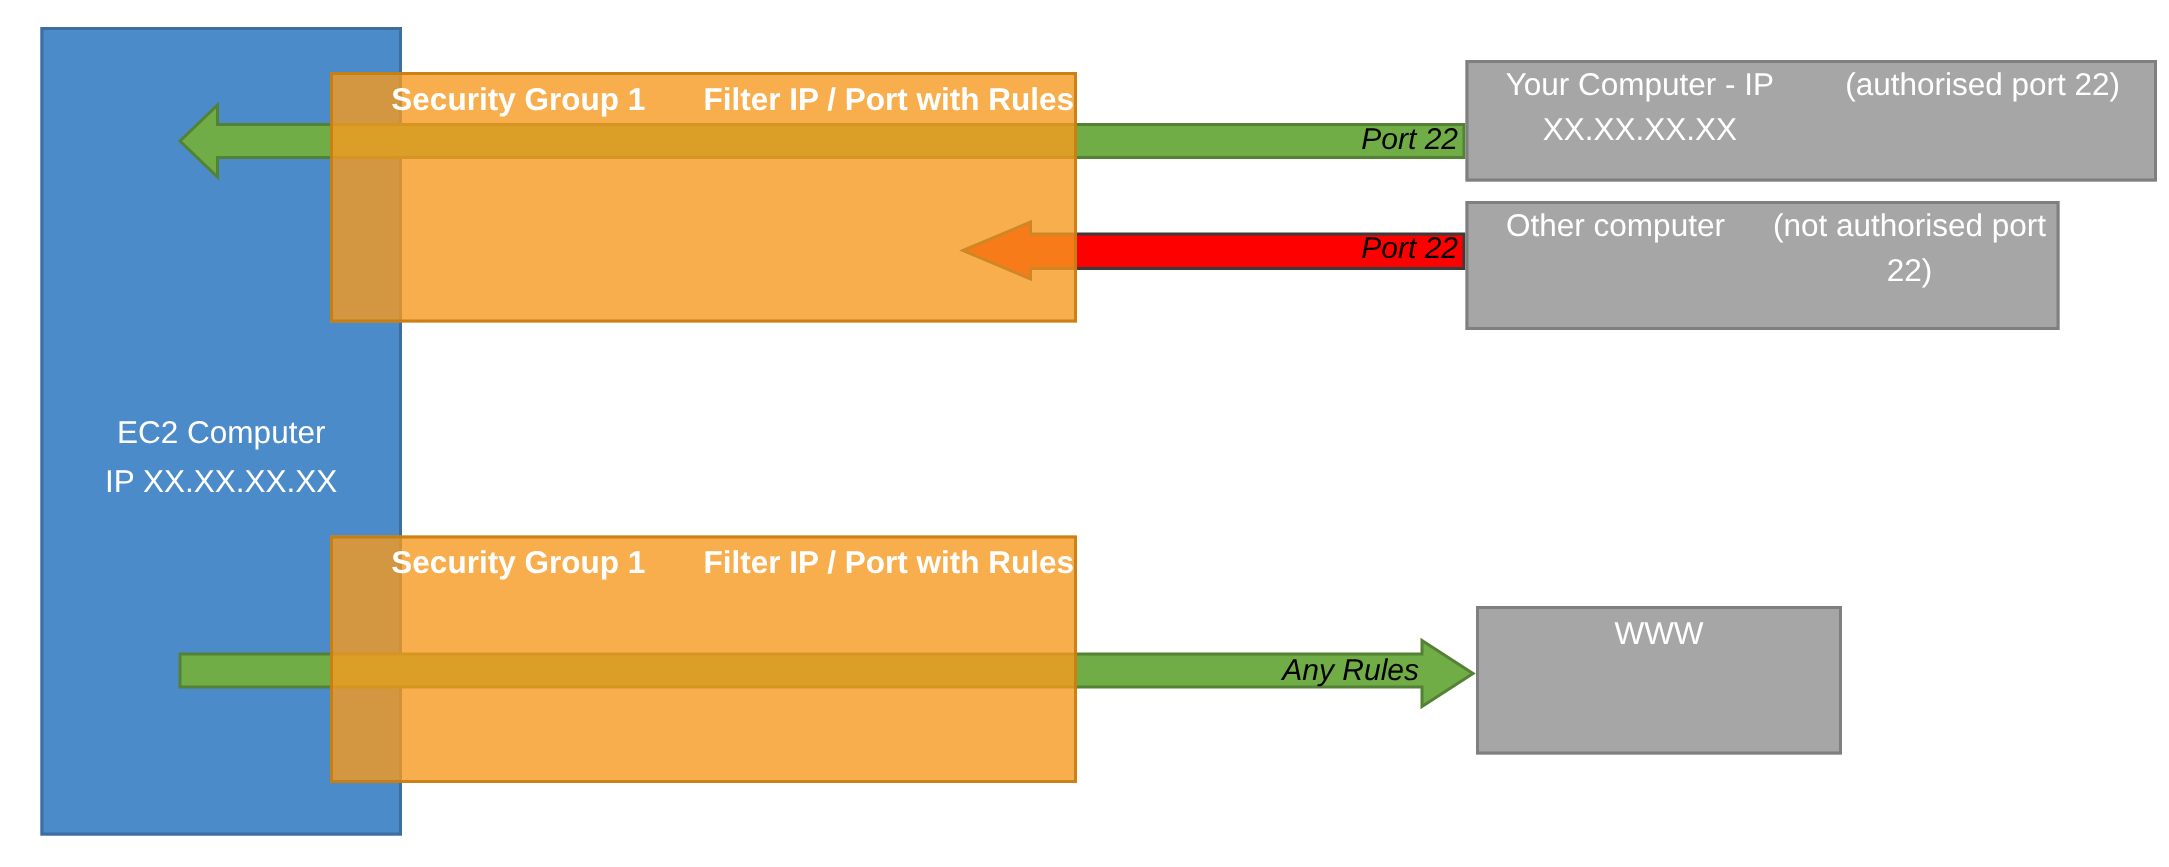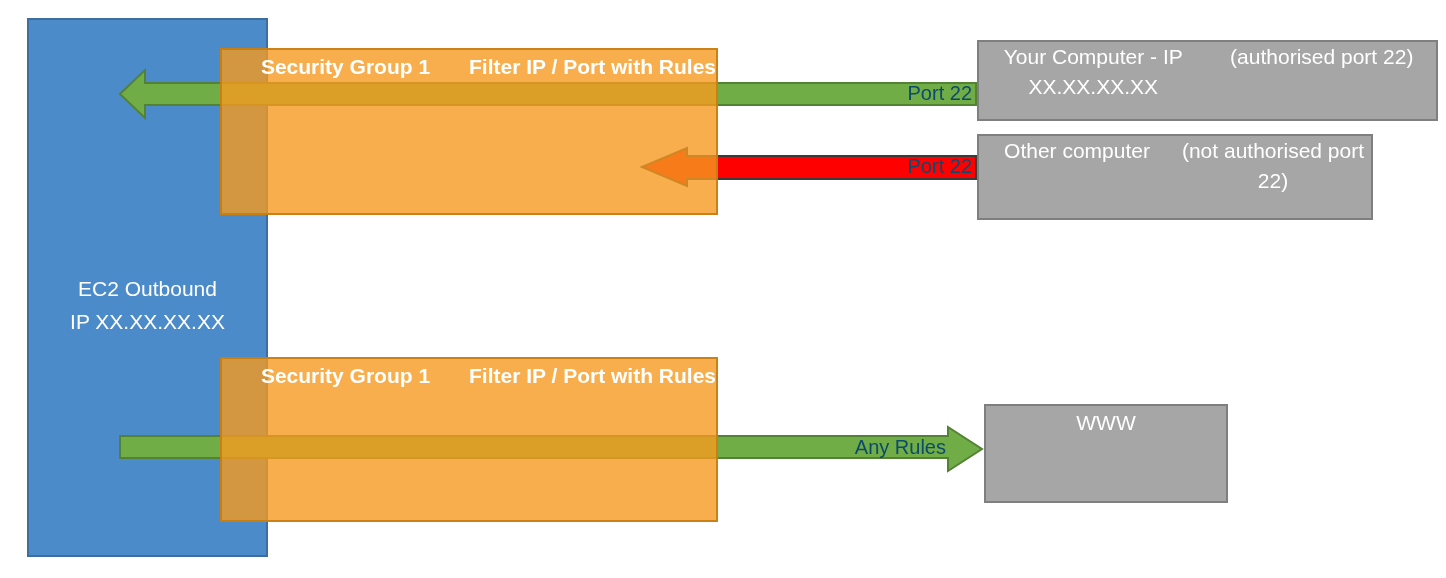--- a/index.html
+++ b/index.html
@@ -40,25 +40,26 @@
   
   .arrow-svg {
     position: absolute; left: 0; top: 0;
     width: 1446px; height: 578px;
     pointer-events: none;
     z-index: 2;
   }
 
   .arrow-label {
     position: absolute;
-    color: #0c4a6e;
+    color: #000000;
     font-size: 20px;
     text-align: right;
     z-index: 3;
     white-space: nowrap;
+    font-style: italic;
   }
   .label-inbound-allowed { left: 820px; top: 81px;  width: 152px; line-height: 25px; }
   .label-inbound-blocked { left: 820px; top: 154px; width: 152px; line-height: 25px; }
   .label-outbound        { left: 790px; top: 435px; width: 156px; line-height: 24px; }
 
   
   .sg {
     background: rgba(246,154,31,0.80);
     border-width: 2px; border-color: rgba(197,124,15,0.90);
     font-size: 21px; line-height: 33.5px;
@@ -79,21 +80,21 @@
   .ep-other { left: 977px; top: 134px; width: 396px; height: 86px; }
   .ep-www   { left: 984px; top: 388px; width: 244px; height: 99px; line-height: 34px; }
 </style>
 </head>
 <body>
 
 <div class="canvas">
 
   <div class="box ec2" style="background: rgb(76, 139, 201); border-color: rgb(61, 110, 158);">
     <div class="label-block">
-      <div class="box-line">EC2 Outbound</div>
+      <div class="box-line">EC2 Computer</div>
       <div class="box-line">IP XX.XX.XX.XX</div>
     </div>
   </div>
 
   <svg class="arrow-svg" viewBox="0 0 1446 578" xmlns="http://www.w3.org/2000/svg">
     <polygon points="120,94 145,70 145,83 976,83 976,105 145,105 145,118" stroke-width="2" stroke-linejoin="miter" style="fill: rgb(112, 173, 71); stroke: rgb(84, 130, 53);"></polygon>
   </svg>
   <div class="arrow-label label-inbound-allowed">Port 22</div>
 
   <svg class="arrow-svg" viewBox="0 0 1446 578" xmlns="http://www.w3.org/2000/svg">

